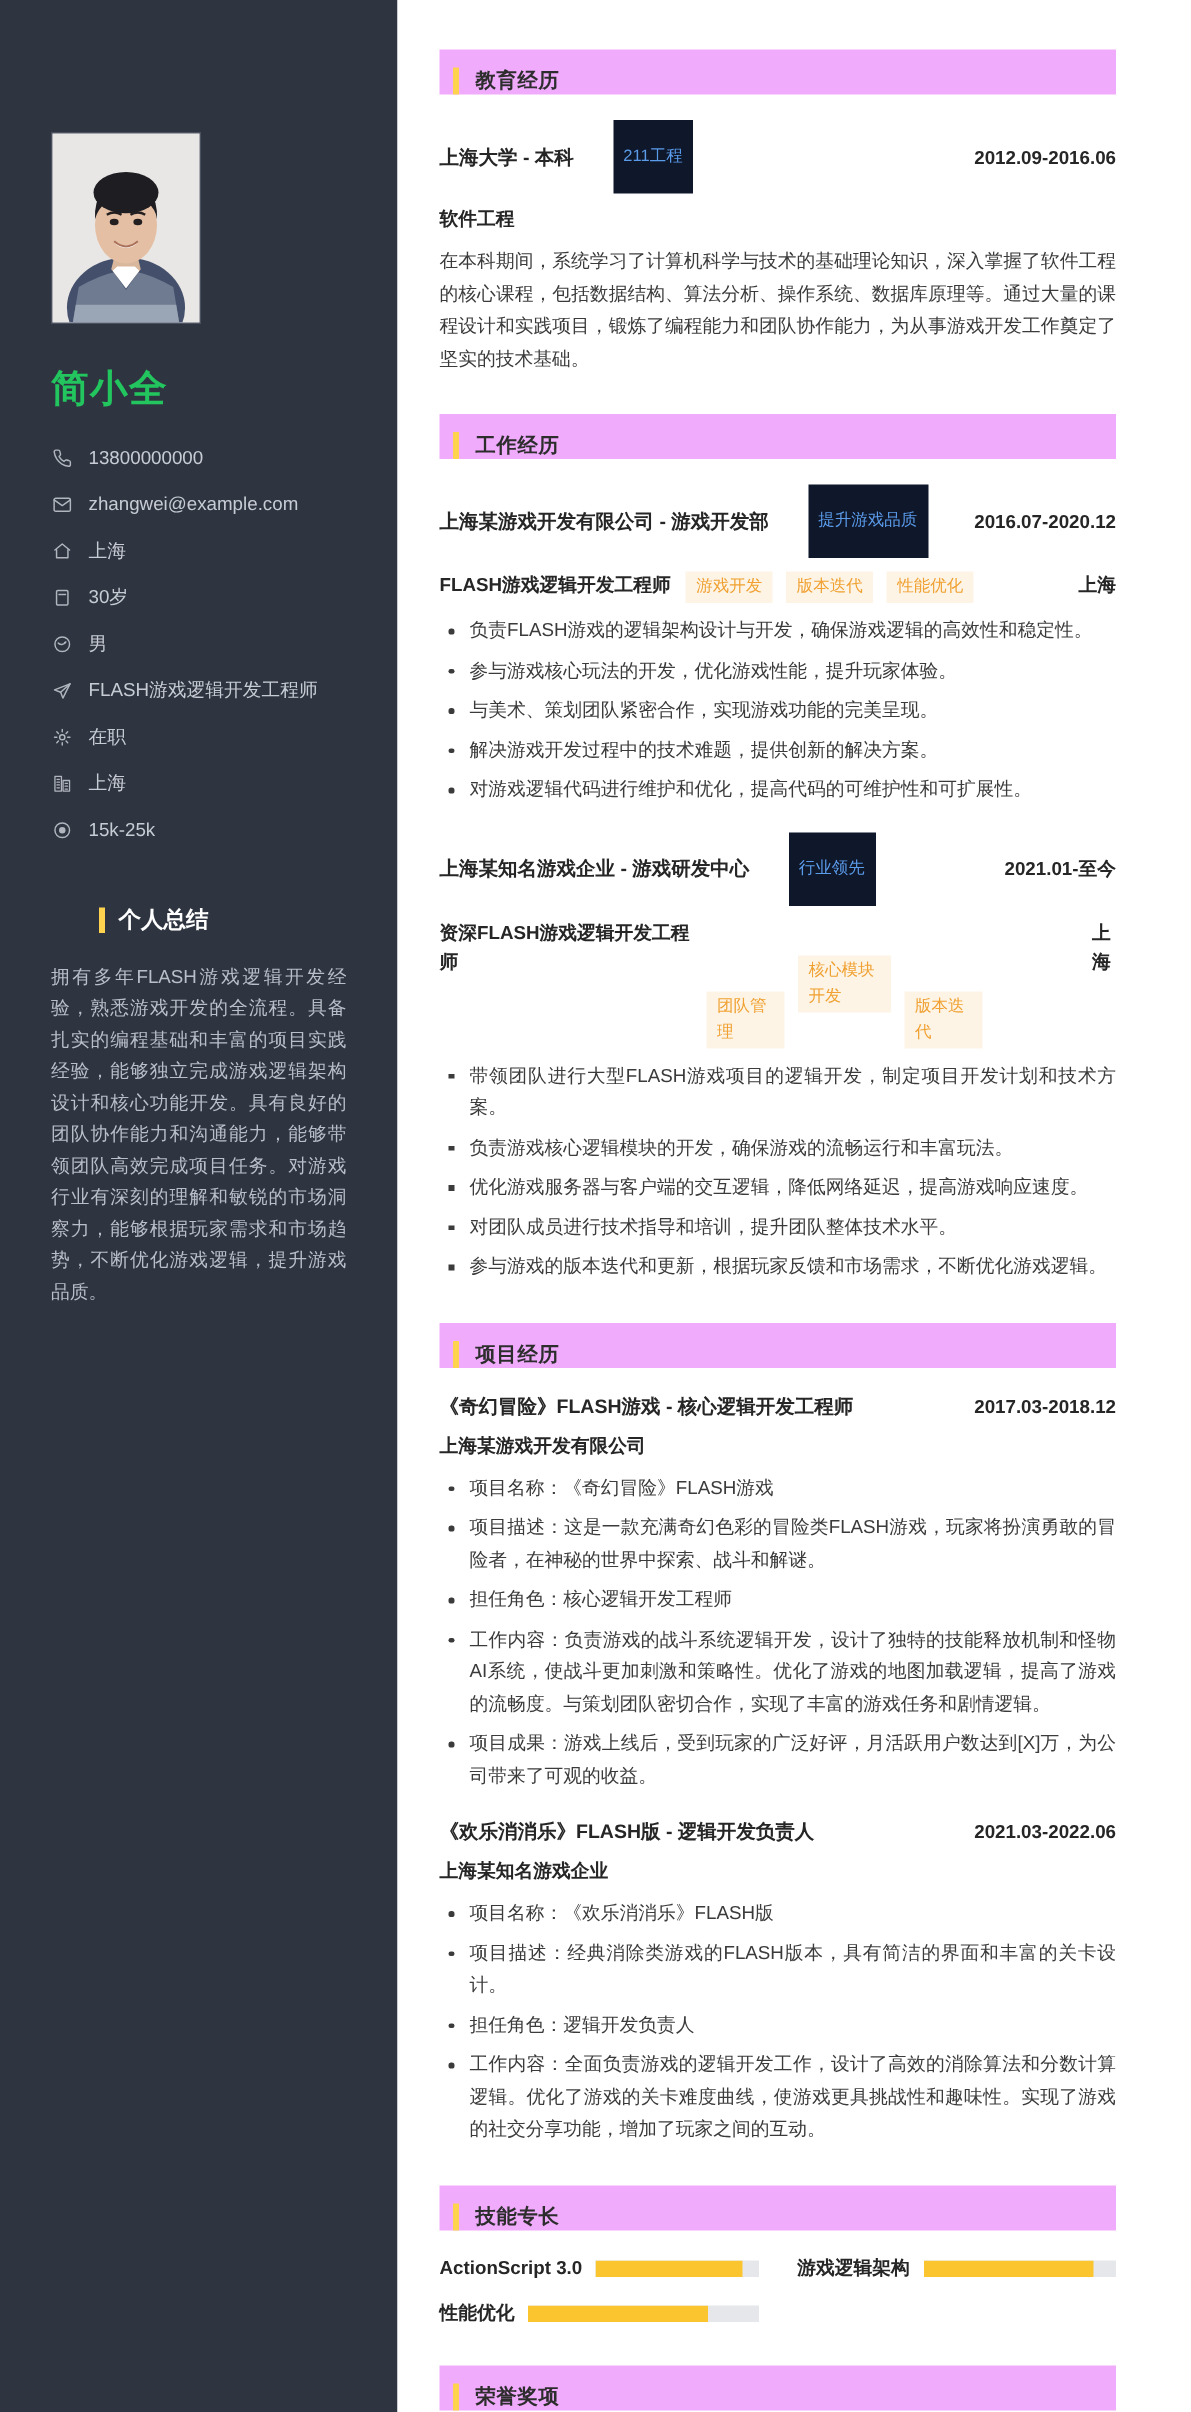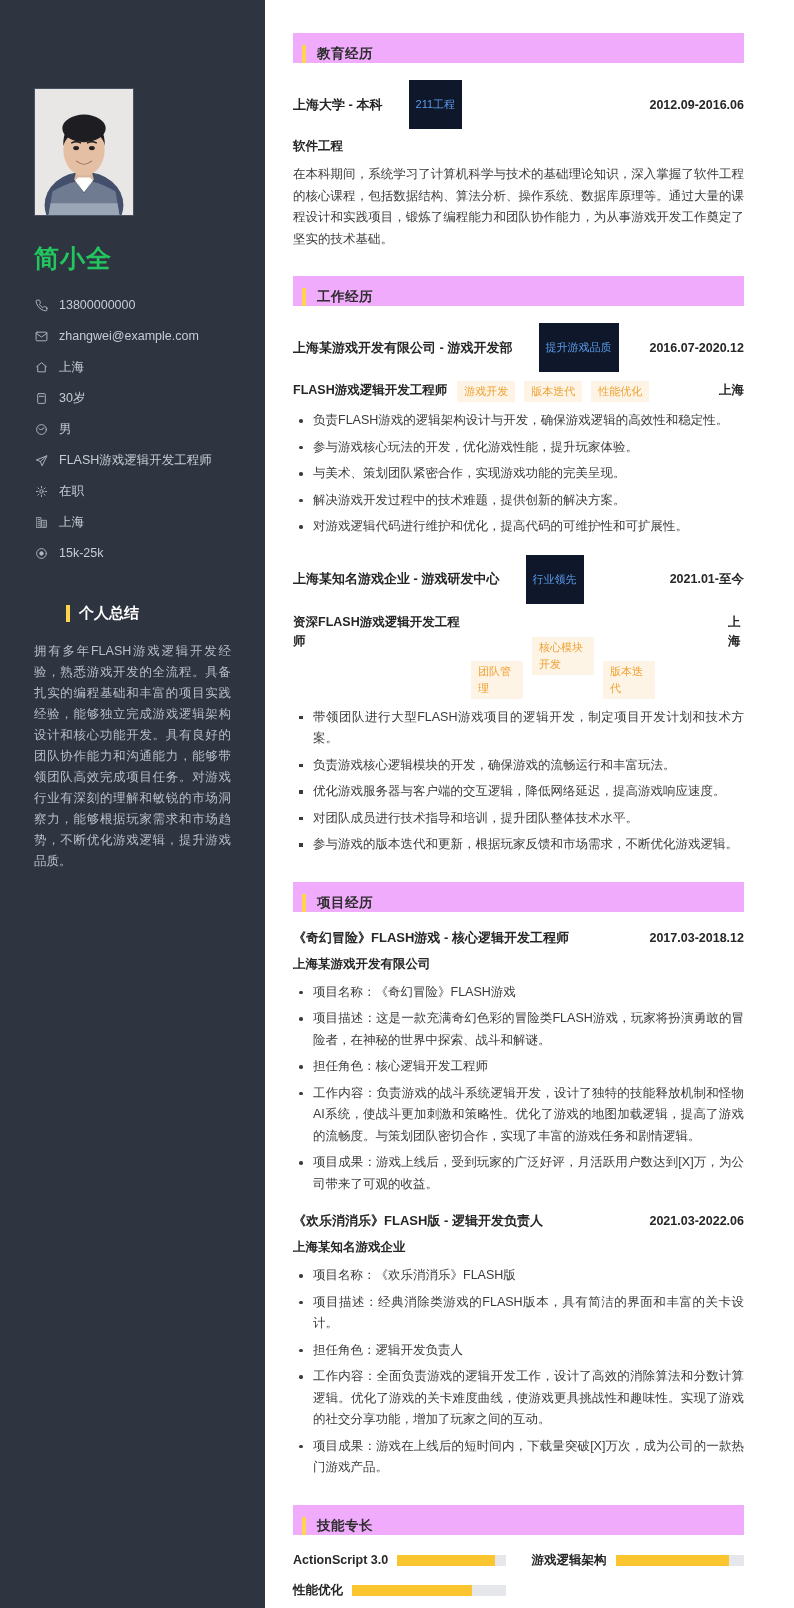--- a/index.html
+++ b/index.html
@@ -532,21 +532,20 @@
           <span class="org">《欢乐消消乐》FLASH版 - 逻辑开发负责人</span>
         </div>
         <span class="date">2021.03-2022.06</span>
       </div>
       <div class="subtitle">上海某知名游戏企业</div>
       <ul class="bullets">
         <li>项目名称：《欢乐消消乐》FLASH版</li>
         <li>项目描述：经典消除类游戏的FLASH版本，具有简洁的界面和丰富的关卡设计。</li>
         <li>担任角色：逻辑开发负责人</li>
         <li>工作内容：全面负责游戏的逻辑开发工作，设计了高效的消除算法和分数计算逻辑。优化了游戏的关卡难度曲线，使游戏更具挑战性和趣味性。实现了游戏的社交分享功能，增加了玩家之间的互动。</li>
-        <li>项目成果：游戏在上线后的短时间内，下载量突破[X]万次，成为公司的一款热门游戏产品。</li>
       </ul>
     </div>
 
     <div class="sec-head">
       <span class="bar"></span>
       <span class="t">技能专长</span>
     </div>
 
     <div class="skills">
       <div class="skill">

